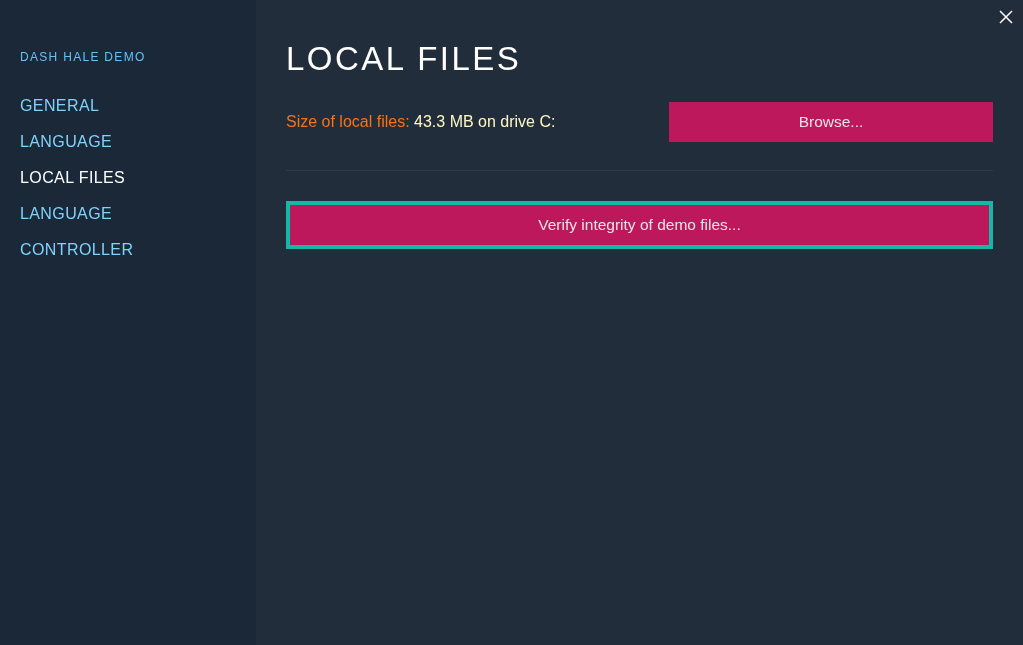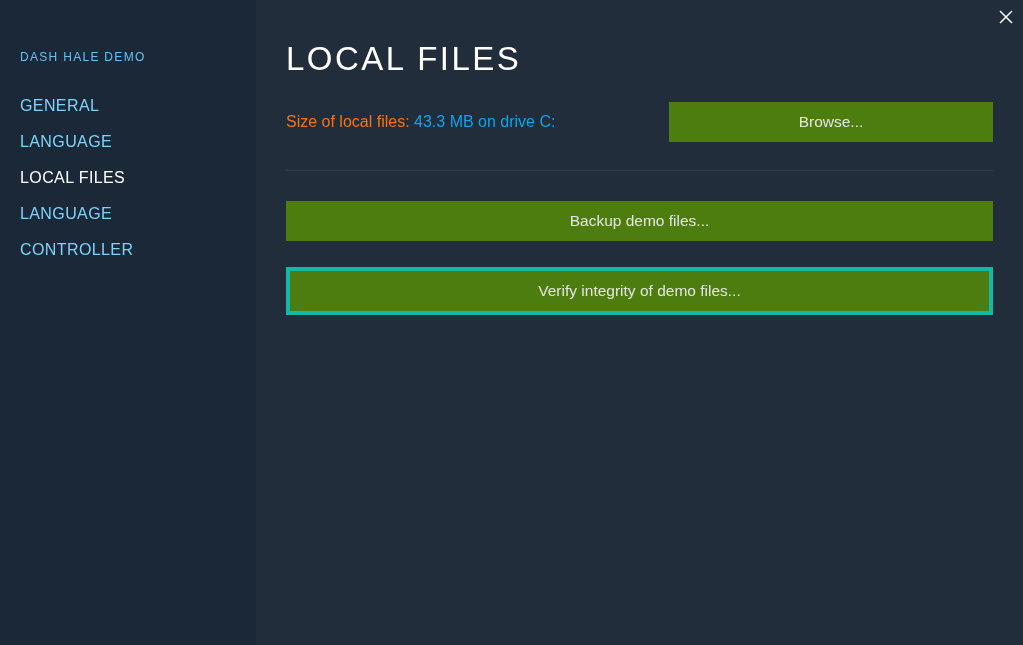--- a/index.html
+++ b/index.html
@@ -67,25 +67,25 @@
       justify-content: space-between;
       margin-bottom: 28px;
     }
     .info-text {
       font-size: 16px;
     }
     .label-muted {
       color: #f97316;
     }
     .info-value {
-      color: #0ea5e9;
+      color: #fef9c3;
       text-align: center;
     }
     .btn {
-      background: #4d7c0f;
+      background: #be185d;
       color: #e5e5e5;
       border: none;
       font-size: 15.5px;
       text-align: center;
       cursor: pointer;
       font-family: inherit;
     }
     .browse-btn {
       width: 324px;
       height: 40px;
@@ -132,18 +132,17 @@
 
   <div class="info-row">
     <div class="info-text">
       <span class="label-muted">Size of local files: </span><span class="info-value">43.3 MB on drive C:</span>
     </div>
     <button class="btn browse-btn">Browse...</button>
   </div>
 
   <div class="divider"></div>
 
-  <button class="btn full-btn">Backup demo files...</button>
 
   <div class="highlight-box">
     <button class="btn full-btn">Verify integrity of demo files...</button>
   </div>
 </div>
 
 </body></html>

